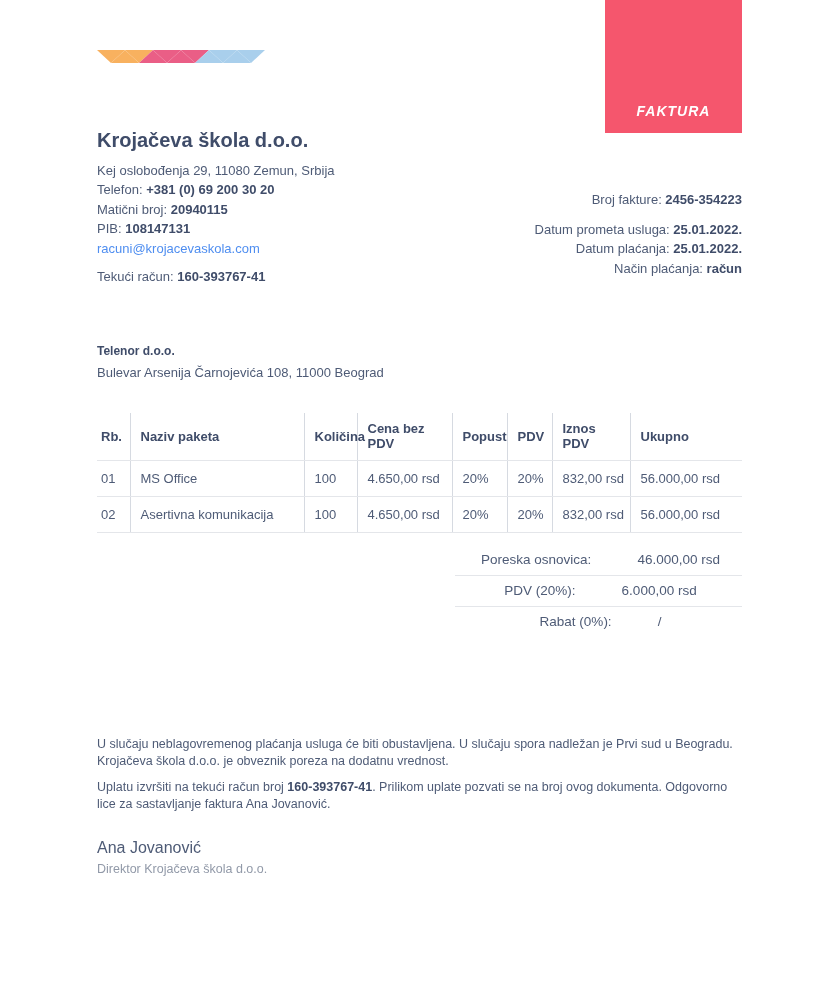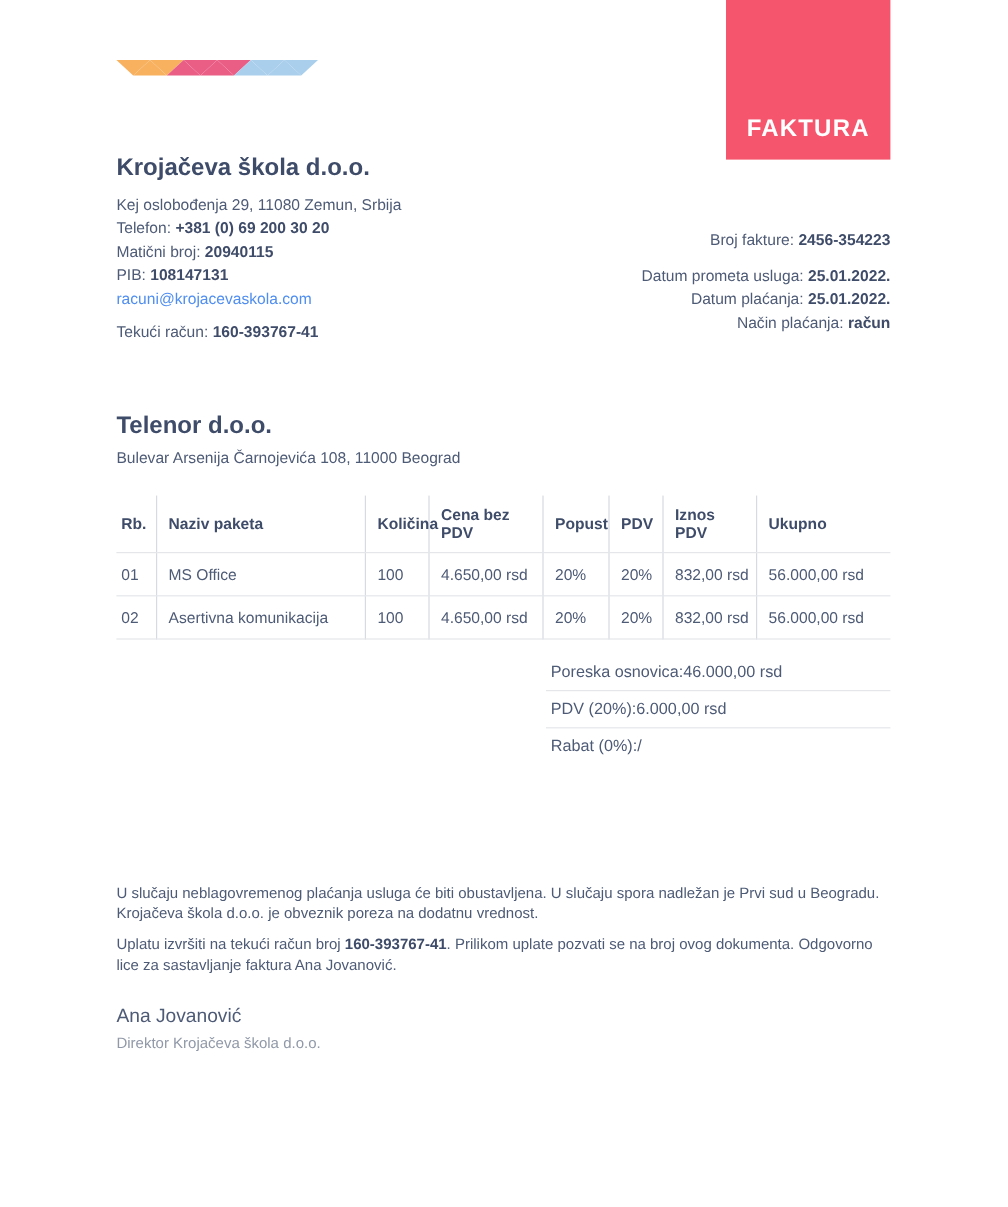--- a/index.html
+++ b/index.html
@@ -13,21 +13,21 @@
     --logo-gray:#6e7175;
   }
   *{margin:0;padding:0;box-sizing:border-box;}
   html,body{background:#fff;}
   body{font-family:"Liberation Sans","DejaVu Sans",sans-serif;color:var(--navy-soft);}
   .page{position:relative;width:840px;height:1006px;background:#fff;overflow:hidden;}
 
   
   .banner{position:absolute;top:0;right:98px;width:137px;height:133px;background:var(--banner);
     display:flex;align-items:flex-end;justify-content:center;padding-bottom:14px;}
-  .banner span{color:#fff;font-weight:bold;font-size:20px;letter-spacing:1px;}
+  .banner span{color:#fff;font-weight:bold;font-size:14px;letter-spacing:1px;font-style:italic;}
 
   
   .logo{position:absolute;top:42px;left:97px;}
   .logo-text{font-size:21px;letter-spacing:2.5px;color:var(--logo-gray);font-weight:400;}
   .pattern{display:flex;margin-top:8px;height:13px;}
   .tri{width:0;height:0;border-left:14px solid transparent;border-right:14px solid transparent;}
   .tri + .tri{margin-left:-14px;}
   .tri.down{border-top:13px solid currentColor;}
   .tri.up{border-bottom:13px solid currentColor;}
 
@@ -38,37 +38,37 @@
   .company a{color:var(--link);text-decoration:none;}
   .company .account{margin-top:9px;}
 
   
   .meta{position:absolute;top:190px;right:98px;text-align:right;font-size:13px;line-height:19.5px;}
   .meta .broj{margin-bottom:10px;}
   .meta b{color:var(--navy);}
 
   
   .client{position:absolute;top:344px;left:97px;}
-  .client h2{font-size:20px;color:var(--navy);font-weight:bold;margin-bottom:7px;}
+  .client h2{font-size:12px;color:var(--navy);font-weight:bold;margin-bottom:7px;}
   .client p{font-size:13px;}
 
   
   .items{position:absolute;top:413px;left:97px;width:645px;}
   table{width:100%;border-collapse:collapse;table-layout:fixed;font-size:13px;}
   th{color:var(--navy);font-weight:bold;text-align:left;padding:8px 4px 9px 10px;
      border-right:1px solid var(--vline);border-bottom:1px solid var(--line);}
   td{padding:10px 4px 10px 10px;border-right:1px solid var(--vline);border-bottom:1px solid var(--line);}
   th:first-child,td:first-child{padding-left:4px;}
   th:last-child,td:last-child{border-right:none;}
   col.c0{width:33px}col.c1{width:174px}col.c2{width:53px}col.c3{width:95px}
   col.c4{width:55px}col.c5{width:45px}col.c6{width:78px}col.c7{width:112px}
 
   
   .totals{position:absolute;top:545px;right:98px;width:287px;font-size:13.5px;}
-  .totals .trow{display:flex;justify-content:flex-start;align-items:baseline;padding:7px 0 8px 4px;}
+  .totals .trow{display:flex;justify-content:center;align-items:baseline;padding:7px 0 8px 4px;gap:46px;}
   .totals .trow:not(:last-child){border-bottom:1px solid var(--line);}
   .totals .tval{color:var(--navy-soft);}
   .totals .trow.em .tval{font-weight:bold;color:var(--navy);}
 
   
   .terms{position:absolute;top:736px;left:97px;width:648px;font-size:12.5px;line-height:16.5px;}
   .terms p + p{margin-top:10px;}
   .terms b{color:var(--navy);}
 
   

